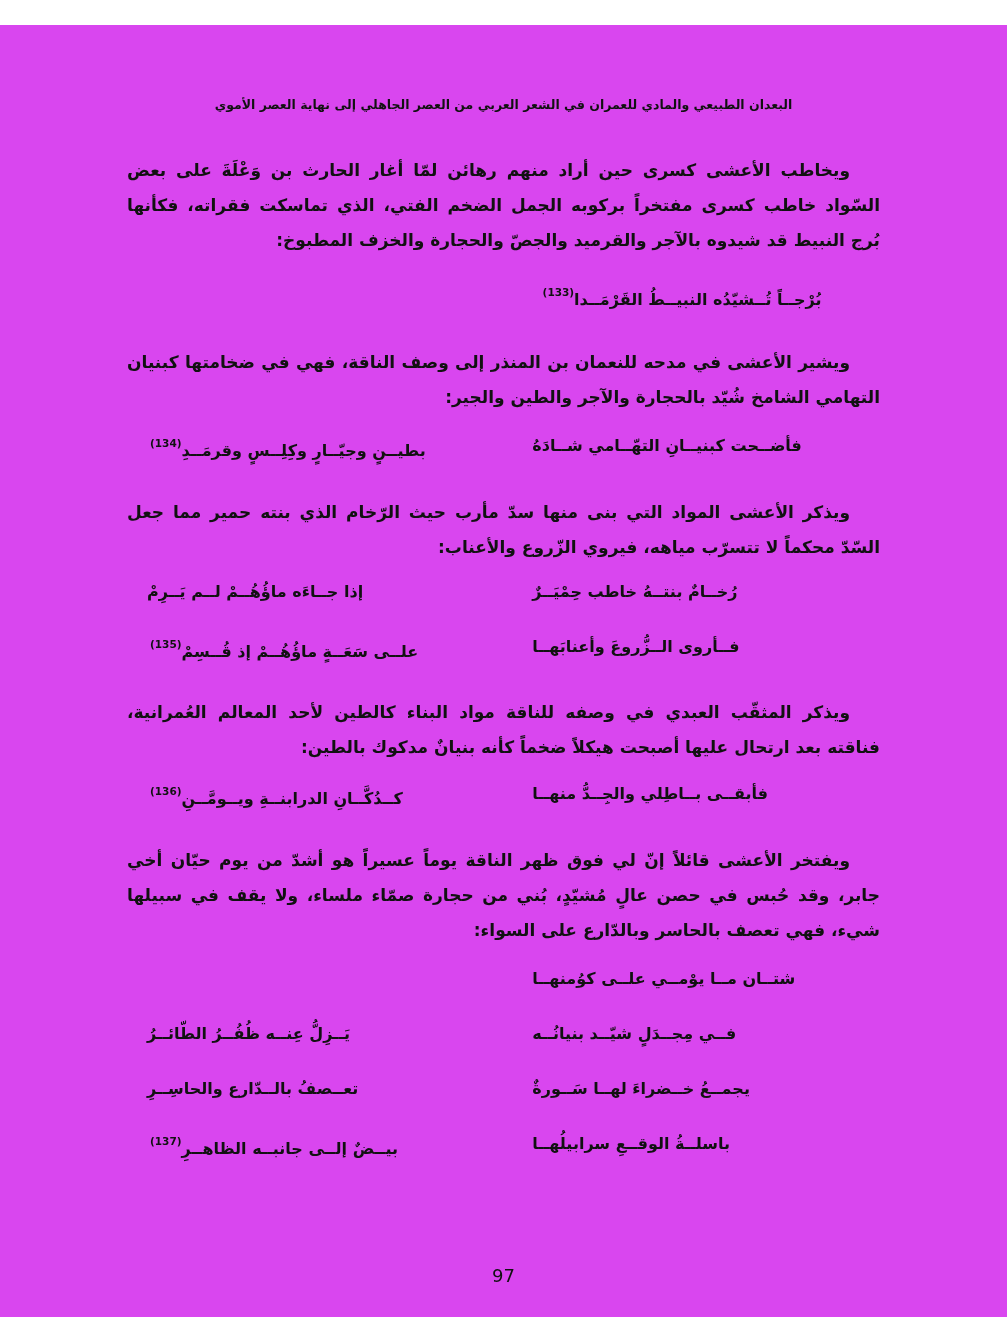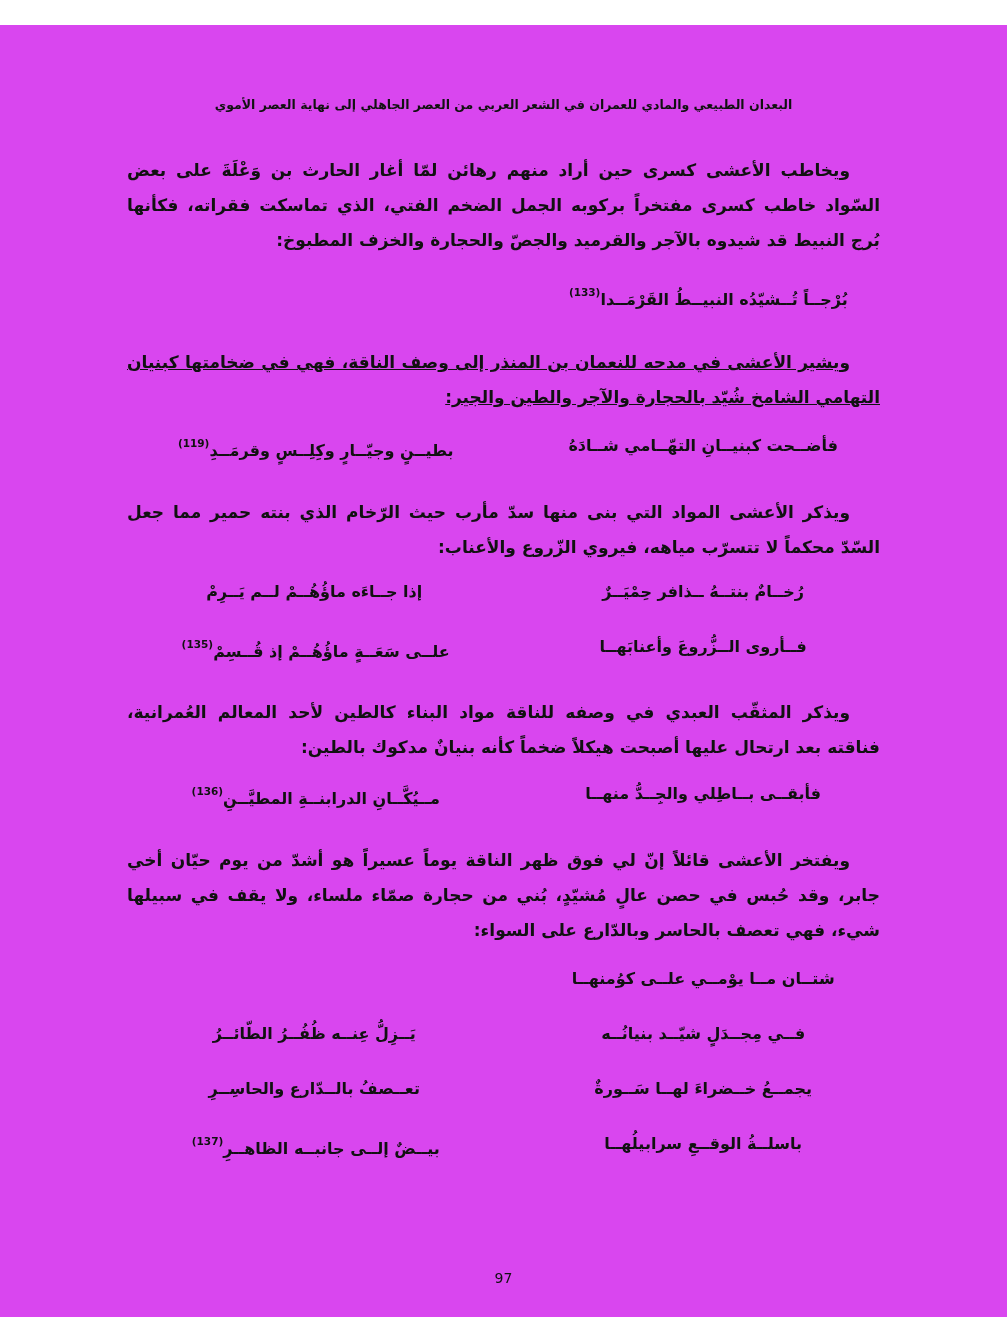--- a/index.html
+++ b/index.html
@@ -40,84 +40,84 @@
   }
   .verse {
     display: flex;
     justify-content: space-between;
     align-items: flex-start;
     font-size: 16px;
     font-weight: 700;
     line-height: 34px;
     padding: 0 6px 0 20px;
   }
-  .hemi { text-align: center; }
+  .hemi { text-align: left; }
   .h-right { min-width: 47%; }
   .h-left  { min-width: 46%; }
   sup.ref {
     font-size: 10.5px;
     font-weight: 700;
     direction: ltr;
     unicode-bidi: isolate;
     position: relative;
     top: -3px;
     margin-inline-start: 3px;
     white-space: nowrap;
   }
   .page-number {
     position: absolute;
     bottom: 56px; left: 0; right: 0;
     text-align: center;
-    font-size: 14px;
+    font-size: 18px;
     direction: ltr;
   }
   .mt10 { margin-top: 10px; } .mt12 { margin-top: 12px; }
   .mt14 { margin-top: 14px; } .mt20 { margin-top: 20px; }
   .mt21 { margin-top: 21px; } .mt26 { margin-top: 26px; }
-  .mt27 { margin-top: 27px; } .mt28 { margin-top: 28px; text-decoration: underline; }
+  .mt27 { margin-top: 27px; } .mt28 { margin-top: 28px; }
 </style>
 </head>
 <body>
 
 <div class="page">
 
   <div class="running-head">البعدان الطبيعي والمادي للعمران في الشعر العربي من العصر الجاهلي إلى نهاية العصر الأموي</div>
 
   <div class="content">
 
     <p class="para">ويخاطب الأعشى كسرى حين أراد منهم رهائن لمّا أغار الحارث بن وَعْلَةَ على بعض السّواد خاطب كسرى مفتخراً بركوبه الجمل الضخم الفتي، الذي تماسكت فقراته، فكأنها بُرج النبيط قد شيدوه بالآجر والقرميد والجصّ والحجارة والخزف المطبوخ:</p>
 
     <div class="verse mt20">
       <span class="hemi h-left"><span>بُرْجــاً تُــشيّدُه النبيــطُ القَرْمَــدا</span><sup class="ref">(133)</sup></span>
     </div>
 
     <p class="para mt28">ويشير الأعشى في مدحه للنعمان بن المنذر إلى وصف الناقة، فهي في ضخامتها كبنيان التهامي الشامخ شُيّد بالحجارة والآجر والطين والجير:</p>
 
     <div class="verse mt14">
       <span class="hemi h-right">فأضــحت كبنيــانِ التهّــامي شــادَهُ</span>
-      <span class="hemi h-left"><span>بطيــنٍ وجيّــارٍ وكِلِــسٍ وقرمَــدِ</span><sup class="ref">(119)</sup></span>
+      <span class="hemi h-left"><span>بطيــنٍ وجيّــارٍ وكِلِــسٍ وقرمَــدِ</span><sup class="ref">(134)</sup></span>
     </div>
 
     <p class="para mt26">ويذكر الأعشى المواد التي بنى منها سدّ مأرب حيث الرّخام الذي بنته حمير مما جعل السّدّ محكماً لا تتسرّب مياهه، فيروي الزّروع والأعناب:</p>
 
     <div class="verse mt10">
-      <span class="hemi h-right">رُخــامٌ بنتــهُ ــذافر حِمْيَــرٌ</span>
+      <span class="hemi h-right">رُخــامٌ بنتــهُ خاطب حِمْيَــرٌ</span>
       <span class="hemi h-left">إذا جــاءَه ماؤُهُــمْ لــم يَــرِمْ</span>
     </div>
 
     <div class="verse mt21">
       <span class="hemi h-right">فــأروى الــزُّروعَ وأعنابَهــا</span>
       <span class="hemi h-left"><span>علــى سَعَــةٍ ماؤُهُــمْ إذ قُــسِمْ</span><sup class="ref">(135)</sup></span>
     </div>
 
     <p class="para mt26">ويذكر المثقّب العبدي في وصفه للناقة مواد البناء كالطين لأحد المعالم العُمرانية، فناقته بعد ارتحال عليها أصبحت هيكلاً ضخماً كأنه بنيانٌ مدكوك بالطين:</p>
 
     <div class="verse mt12">
       <span class="hemi h-right">فأبقــى بــاطِلي والجِــدُّ منهــا</span>
-      <span class="hemi h-left"><span>مــيُكَّــانِ الدرابنــةِ المطيَّــنِ</span><sup class="ref">(136)</sup></span>
+      <span class="hemi h-left"><span>كــدُكَّــانِ الدرابنــةِ ويــومَّــنِ</span><sup class="ref">(136)</sup></span>
     </div>
 
     <p class="para mt27">ويفتخر الأعشى قائلاً إنّ لي فوق ظهر الناقة يوماً عسيراً هو أشدّ من يوم حيّان أخي جابر، وقد حُبس في حصن عالٍ مُشيّدٍ، بُني من حجارة صمّاء ملساء، ولا يقف في سبيلها شيء، فهي تعصف بالحاسر وبالدّارع على السواء:</p>
 
     <div class="verse mt14">
       <span class="hemi h-right">شتــان مــا يوْمــي علــى كوُمنهــا</span>
     </div>
 
     <div class="verse mt21">
       <span class="hemi h-right">فــي مِجــدَلٍ شيّــد بنيانُــه</span>

